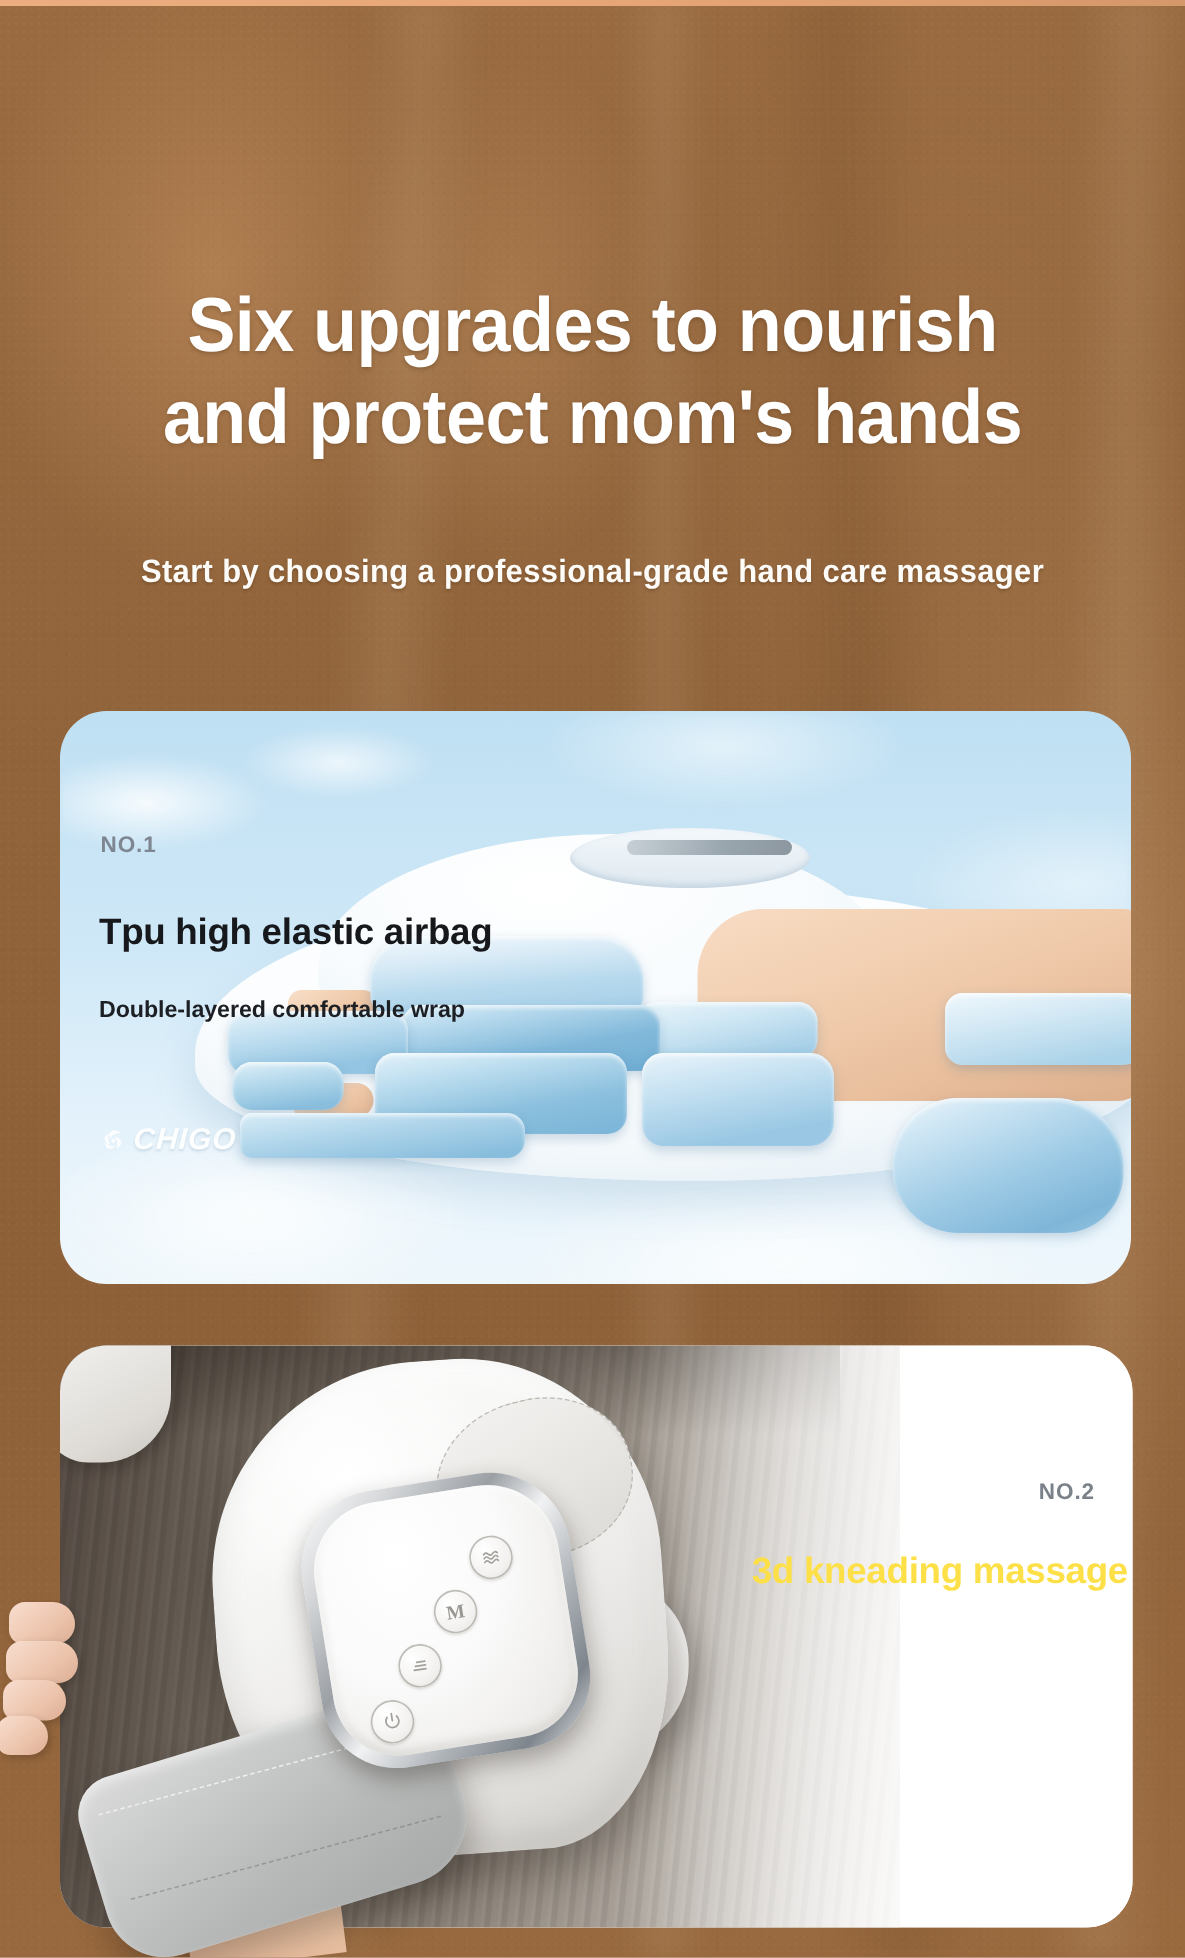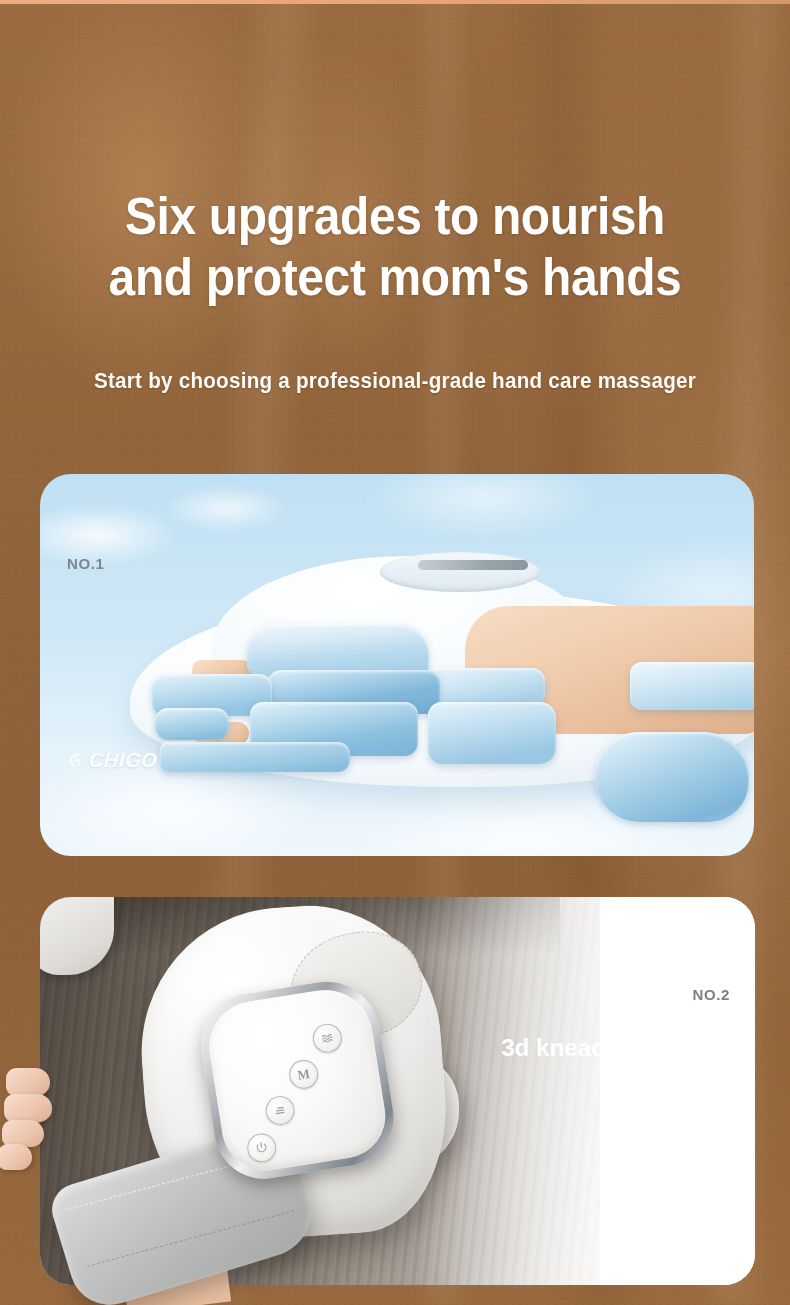--- a/index.html
+++ b/index.html
@@ -359,21 +359,21 @@
   }
 
   
   .c2-no{
     position:absolute; right:60px; top:986px;
     font-size:15px; font-weight:bold; color:#7a8189; letter-spacing:.6px;
     z-index:9;
   }
   .c2-title{
     position:absolute; right:38px; top:1034px;
-    font-size:24.5px; font-weight:bold; color:#ffffff; letter-spacing:-.2px;
+    font-size:24.5px; font-weight:bold; color:#fde047; letter-spacing:-.2px;
     z-index:9;
   }
   .c2-sub{
     position:absolute; right:38px; top:1086px;
     font-size:24.5px; font-weight:bold; color:#14171a; letter-spacing:-.2px;
     z-index:9;
   }
 </style>
 </head>
 <body>
@@ -410,20 +410,22 @@
     <div class="bag bag-a"></div>
     <div class="bag bag-c"></div>
     <div class="bag bag-b"></div>
     <div class="bag bag-d"></div>
     <div class="bag bag-mid"></div>
     <div class="bag bag-lowbar"></div>
     <div class="bag bag-thumb"></div>
   </div>
 
   <div class="c1-no">NO.1</div>
+  <div class="c1-title">Tpu high elastic airbag</div>
+  <div class="c1-sub">Double-layered comfortable wrap</div>
 
   <div class="brand">
     <svg class="brand-mark" viewBox="0 0 24 24">
       <g fill="#ffffff">
         <path d="M12 3.2c3.1 0 5.6 1.1 6.6 2.8-1.6-.6-3.6-.5-5.4.4-1.9 1-3.1 2.6-3.4 4.1-.9-1.4-1.1-3.4-.3-5.2.5-1.1 1.4-1.8 2.5-2.1z"></path>
         <path d="M4.6 9.2c1.1-1.9 3-3.2 4.9-3.6-1.1 1.2-1.8 3-1.7 5 .1 2.1 1 3.9 2.2 4.9-1.6-.2-3.3-1.2-4.4-2.8-.7-1-.9-2.2-1-3.5z"></path>
         <path d="M7.1 18.2c-1.4-1.5-2-3.5-1.8-5.3.7 1.4 2.1 2.7 3.9 3.4 1.9.7 3.9.6 5.3-.1-1 1.2-2.7 2.2-4.6 2.4-1.1.1-2.1-.1-2.8-.4z"></path>
         <path d="M18.9 14.4c-.9 2-2.6 3.5-4.5 4 .9-1.3 1.4-3.2 1.1-5.2-.3-2-1.4-3.7-2.7-4.6 1.6 0 3.4.8 4.7 2.3.7.8 1.1 2 1.4 3.5z"></path>
         <circle cx="12" cy="12" r="1.6"></circle>
       </g>

